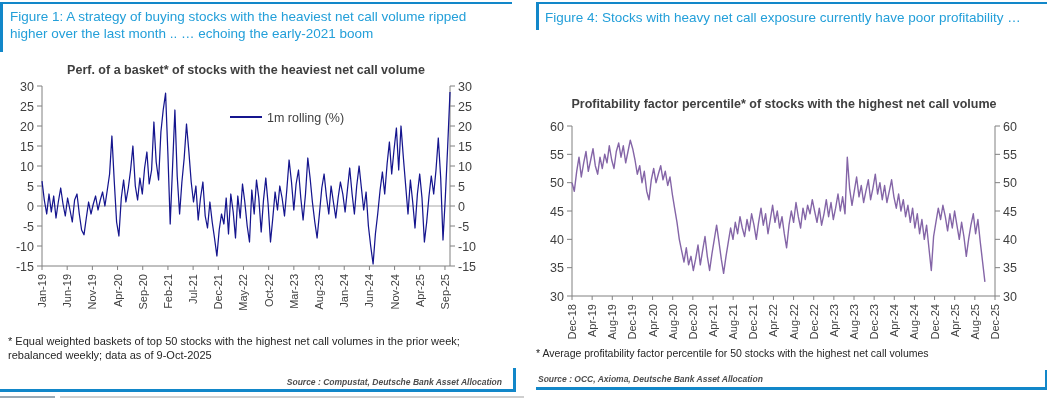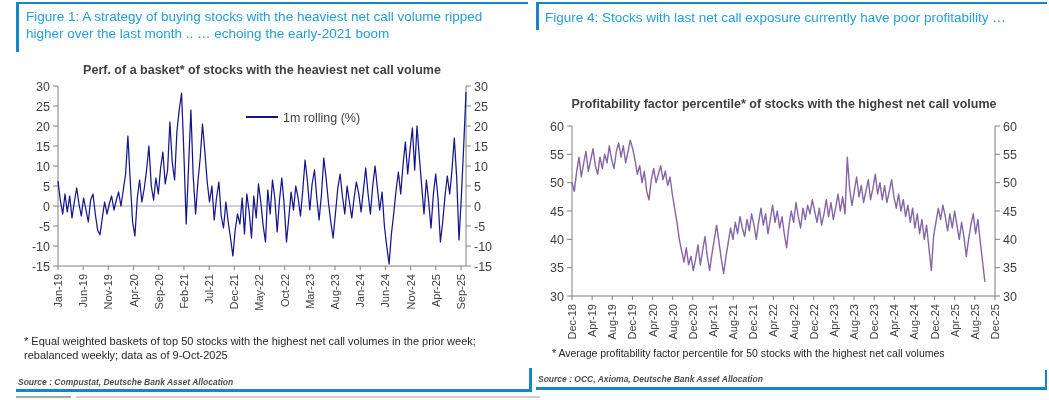--- a/index.html
+++ b/index.html
@@ -1,19 +1,19 @@
 <!DOCTYPE html>
 <html><head>
 <meta charset="utf-8">
 <style>
   html,body{margin:0;padding:0;background:#ffffff;}
   body{width:1049px;height:400px;position:relative;overflow:hidden;
        font-family:"Liberation Sans", sans-serif;-webkit-font-smoothing:antialiased;}
   .panel{position:absolute;top:0;height:400px;}
-  #panel-left{left:16px;width:524px;padding-left:24px;}
+  #panel-left{left:0;width:524px;padding-left:24px;}
   #panel-right{left:536px;width:513px;}
   .top-rule{position:absolute;top:2px;height:2px;background:#1287c9;}
   .left-bar{position:absolute;width:3px;background:#1287c9;}
   .fig-title{position:absolute;color:#239fd9;font-size:13.5px;line-height:17px;font-weight:500;}
   .chart-title{position:absolute;text-align:center;color:#404040;font-size:12.5px;font-weight:600;line-height:16px;}
   .chart-sub{position:absolute;text-align:center;color:#4a4a4a;font-size:12.5px;font-weight:500;}
   .footnote{position:absolute;color:#262626;font-size:11px;line-height:14px;}
   .source{position:absolute;color:#4d4d4d;font-size:8.5px;font-style:italic;font-weight:600;}
   .bottom-rule{position:absolute;height:2.5px;background:#1287c9;}
   .corner-stub{position:absolute;width:2.5px;background:#1287c9;}
@@ -113,32 +113,32 @@
       <text transform="translate(423.77777777777777,202) rotate(-90)" text-anchor="end" font-size="11" fill="#3f3f3f">Apr-25</text>
       <line x1="444.96296296296293" y1="194" x2="444.96296296296293" y2="198" stroke="#808080" stroke-width="1"></line>
       <text transform="translate(448.96296296296293,202) rotate(-90)" text-anchor="end" font-size="11" fill="#3f3f3f">Sep-25</text>
       <line x1="42" y1="134" x2="450" y2="134" stroke="#a6a6a6" stroke-width="1"></line>
       <polyline points="42.0,109.2 44.3,128.0 46.7,142.0 49.0,122.0 51.3,140.0 53.7,124.0 56.0,146.0 58.3,130.0 60.7,116.0 63.0,132.0 65.3,144.0 67.6,126.0 70.0,138.0 72.3,150.0 74.6,128.0 77.0,122.0 79.3,142.0 81.6,158.0 84.0,162.8 86.3,146.0 88.6,130.0 91.0,142.0 93.3,132.0 95.6,124.0 98.0,138.0 100.3,128.0 102.6,120.0 104.9,134.0 107.3,118.0 109.6,102.0 111.9,64.0 114.3,110.0 116.6,150.0 118.9,164.0 121.3,126.0 123.6,108.0 125.9,130.0 128.3,116.0 130.6,98.0 132.9,74.0 135.3,114.0 137.6,128.0 139.9,106.0 142.3,122.0 144.6,96.0 146.9,80.0 149.2,112.0 151.6,98.0 153.9,50.0 156.2,90.0 158.6,108.0 160.9,60.0 163.2,38.0 165.6,21.2 167.9,82.0 170.2,152.0 172.6,94.0 174.9,38.0 177.2,104.0 179.6,142.0 181.9,110.0 184.2,86.0 186.5,52.0 188.9,80.0 191.2,110.0 193.5,130.0 195.9,114.0 198.2,148.0 200.5,126.0 202.9,110.0 205.2,144.0 207.5,156.0 209.9,130.0 212.2,150.0 214.5,166.0 216.9,184.0 219.2,158.0 221.5,142.0 223.9,152.0 226.2,126.0 228.5,162.0 230.8,122.0 233.2,140.0 235.5,166.0 237.8,124.0 240.2,146.0 242.5,112.0 244.8,130.0 247.2,154.0 249.5,170.0 251.8,118.0 254.2,142.0 256.5,108.0 258.8,126.0 261.2,160.0 263.5,128.0 265.8,106.0 268.1,132.0 270.5,170.0 272.8,146.0 275.1,120.0 277.5,138.0 279.8,114.0 282.1,126.0 284.5,144.0 286.8,118.0 289.1,88.0 291.5,110.0 293.8,138.0 296.1,112.0 298.5,98.0 300.8,126.0 303.1,148.0 305.5,122.0 307.8,86.0 310.1,106.0 312.4,130.0 314.8,150.0 317.1,166.0 319.4,142.0 321.8,116.0 324.1,102.0 326.4,124.0 328.8,142.0 331.1,114.0 333.4,130.0 335.8,146.0 338.1,126.0 340.4,110.0 342.8,122.0 345.1,140.0 347.4,118.0 349.7,96.0 352.1,122.0 354.4,142.0 356.7,114.0 359.1,94.0 361.4,116.0 363.7,138.0 366.1,120.0 368.4,154.0 370.7,174.0 373.1,192.0 375.4,162.0 377.7,142.0 380.1,118.0 382.4,100.0 384.7,122.0 387.1,92.0 389.4,70.0 391.7,102.0 394.0,78.0 396.4,56.0 398.7,98.0 401.0,54.0 403.4,86.0 405.7,114.0 408.0,142.0 410.4,108.0 412.7,130.0 415.0,156.0 417.4,122.0 419.7,102.0 422.0,126.0 424.4,170.0 426.7,150.0 429.0,124.0 431.3,104.0 433.7,122.0 436.0,98.0 438.3,66.0 440.7,106.0 443.0,168.0 445.3,126.0 447.7,74.0 450.0,20.0" fill="none" stroke="#15158e" stroke-width="1.25" stroke-linejoin="round"></polyline>
       <line x1="230" y1="45" x2="262" y2="45" stroke="#15158e" stroke-width="2"></line>
       <text x="267" y="49.5" font-size="12.5" fill="#26268c">1m rolling (%)</text>
     </svg>
 
   <div class="footnote" style="left:8px;top:334px;width:500px;">* Equal weighted baskets of top 50 stocks with the highest net call volumes in the prior week; rebalanced weekly; data as of 9-Oct-2025</div>
-  <div class="source" style="left:2px;top:377px;width:500px;">Source : Compustat, Deutsche Bank Asset Allocation</div>
+  <div class="source" style="left:2px;top:377px;width:500px;text-align:right;">Source : Compustat, Deutsche Bank Asset Allocation</div>
 
   <div class="corner-stub" style="left:513px;top:368px;height:22px;"></div>
   <div class="bottom-rule" style="left:0;top:389px;width:516px;"></div>
   <div class="crop-remnant dark" style="left:0;top:396px;width:55px;"></div>
   <div class="crop-remnant" style="left:60px;top:396px;width:464px;"></div>
 </div>
 
 <div class="panel" id="panel-right">
   <div class="top-rule" style="left:0;width:511px;"></div>
   <div class="left-bar" style="left:0;top:4px;height:26px;"></div>
-  <div class="fig-title" style="left:9px;top:9px;width:500px;">Figure 4: Stocks with last net call exposure currently have poor profitability …</div>
+  <div class="fig-title" style="left:9px;top:9px;width:500px;">Figure 4: Stocks with heavy net call exposure currently have poor profitability …</div>
 
   <div class="chart-title" style="left:28px;top:96px;width:440px;">Profitability factor percentile* of stocks with the highest net call volume</div>
 
   <svg style="left:0;top:118px;" width="513" height="226" viewBox="0 0 513 226">
       <line x1="31" y1="8" x2="36" y2="8" stroke="#808080" stroke-width="1"></line>
       <line x1="459" y1="8" x2="464" y2="8" stroke="#808080" stroke-width="1"></line>
       <text x="28" y="12.5" text-anchor="end" font-size="12.5" fill="#3f3f3f">60</text>
       <text x="467" y="12.5" text-anchor="start" font-size="12.5" fill="#3f3f3f">60</text>
       <line x1="31" y1="36.33333333333333" x2="36" y2="36.33333333333333" stroke="#808080" stroke-width="1"></line>
       <line x1="459" y1="36.33333333333333" x2="464" y2="36.33333333333333" stroke="#808080" stroke-width="1"></line>
@@ -207,18 +207,18 @@
       <text transform="translate(402.57142857142856,186) rotate(-90)" text-anchor="end" font-size="11" fill="#3f3f3f">Dec-24</text>
       <line x1="418.7142857142857" y1="178" x2="418.7142857142857" y2="182" stroke="#808080" stroke-width="1"></line>
       <text transform="translate(422.7142857142857,186) rotate(-90)" text-anchor="end" font-size="11" fill="#3f3f3f">Apr-25</text>
       <line x1="438.85714285714283" y1="178" x2="438.85714285714283" y2="182" stroke="#808080" stroke-width="1"></line>
       <text transform="translate(442.85714285714283,186) rotate(-90)" text-anchor="end" font-size="11" fill="#3f3f3f">Aug-25</text>
       <line x1="459" y1="178" x2="459" y2="182" stroke="#808080" stroke-width="1"></line>
       <text transform="translate(463,186) rotate(-90)" text-anchor="end" font-size="11" fill="#3f3f3f">Dec-25</text>
       <polyline points="36.0,64.7 38.3,73.2 40.7,53.3 43.0,39.2 45.3,59.0 47.7,44.8 50.0,33.5 52.3,53.3 54.7,42.0 57.0,30.7 59.3,47.7 61.7,56.2 64.0,39.2 66.3,50.5 68.7,36.3 71.0,44.8 73.3,27.8 75.7,42.0 78.0,50.5 80.3,33.5 82.7,25.0 85.0,39.2 87.3,27.8 89.7,44.8 92.0,33.5 94.3,22.2 96.7,30.7 99.0,42.0 101.3,56.2 103.7,47.7 106.0,64.7 108.3,53.3 110.7,73.2 113.0,81.7 115.3,61.8 117.7,50.5 120.0,64.7 122.3,56.2 124.7,47.7 127.0,61.8 129.3,53.3 131.7,67.5 134.0,59.0 136.3,76.0 138.6,90.2 141.0,104.3 143.3,121.3 145.6,132.7 148.0,144.0 150.3,129.8 152.6,146.8 155.0,138.3 157.3,152.5 159.6,141.2 162.0,127.0 164.3,146.8 166.6,132.7 169.0,118.5 171.3,138.3 173.6,152.5 176.0,135.5 178.3,121.3 180.6,107.2 183.0,124.2 185.3,141.2 187.6,155.3 190.0,138.3 192.3,124.2 194.6,110.0 197.0,121.3 199.3,104.3 201.6,115.7 204.0,98.7 206.3,110.0 208.6,118.5 211.0,101.5 213.3,112.8 215.6,95.8 218.0,107.2 220.3,121.3 222.6,104.3 225.0,90.2 227.3,107.2 229.6,95.8 232.0,115.7 234.3,101.5 236.6,87.3 239.0,104.3 241.3,93.0 243.6,110.0 246.0,98.7 248.3,115.7 250.6,129.8 253.0,107.2 255.3,93.0 257.6,104.3 260.0,84.5 262.3,98.7 264.6,110.0 267.0,90.2 269.3,101.5 271.6,87.3 274.0,95.8 276.3,81.7 278.6,93.0 281.0,104.3 283.3,90.2 285.6,107.2 288.0,95.8 290.3,81.7 292.6,98.7 295.0,84.5 297.3,101.5 299.6,90.2 302.0,76.0 304.3,93.0 306.6,78.8 309.0,95.8 311.3,39.2 313.6,70.3 316.0,87.3 318.3,73.2 320.6,59.0 323.0,78.8 325.3,67.5 327.6,84.5 329.9,73.2 332.3,61.8 334.6,81.7 336.9,70.3 339.3,56.2 341.6,76.0 343.9,64.7 346.3,81.7 348.6,67.5 350.9,84.5 353.3,73.2 355.6,61.8 357.9,78.8 360.3,90.2 362.6,76.0 364.9,93.0 367.3,81.7 369.6,98.7 371.9,87.3 374.3,104.3 376.6,90.2 378.9,110.0 381.3,95.8 383.6,115.7 385.9,101.5 388.3,121.3 390.6,107.2 392.9,129.8 395.3,152.5 397.6,118.5 399.9,104.3 402.3,90.2 404.6,101.5 406.9,87.3 409.3,98.7 411.6,112.8 413.9,95.8 416.3,110.0 418.6,93.0 420.9,107.2 423.3,121.3 425.6,104.3 427.9,118.5 430.3,138.3 432.6,121.3 434.9,107.2 437.3,95.8 439.6,115.7 441.9,101.5 444.3,124.2 446.6,144.0 448.9,163.8" fill="none" stroke="#8465a7" stroke-width="1.4" stroke-linejoin="round"></polyline>
     </svg>
 
-  <div class="footnote" style="left:16px;top:346px;width:496px;font-size:10.5px;">* Average profitability factor percentile for 50 stocks with the highest net call volumes</div>
+  <div class="footnote" style="left:0;top:346px;width:496px;font-size:10.5px;">* Average profitability factor percentile for 50 stocks with the highest net call volumes</div>
   <div class="source" style="left:2px;top:374px;width:500px;">Source : OCC, Axioma, Deutsche Bank Asset Allocation</div>
 
   <div class="corner-stub" style="left:508.5px;top:370px;height:17px;"></div>
   <div class="bottom-rule" style="left:0;top:387px;width:511px;"></div>
 </div>
 
 </body></html>

